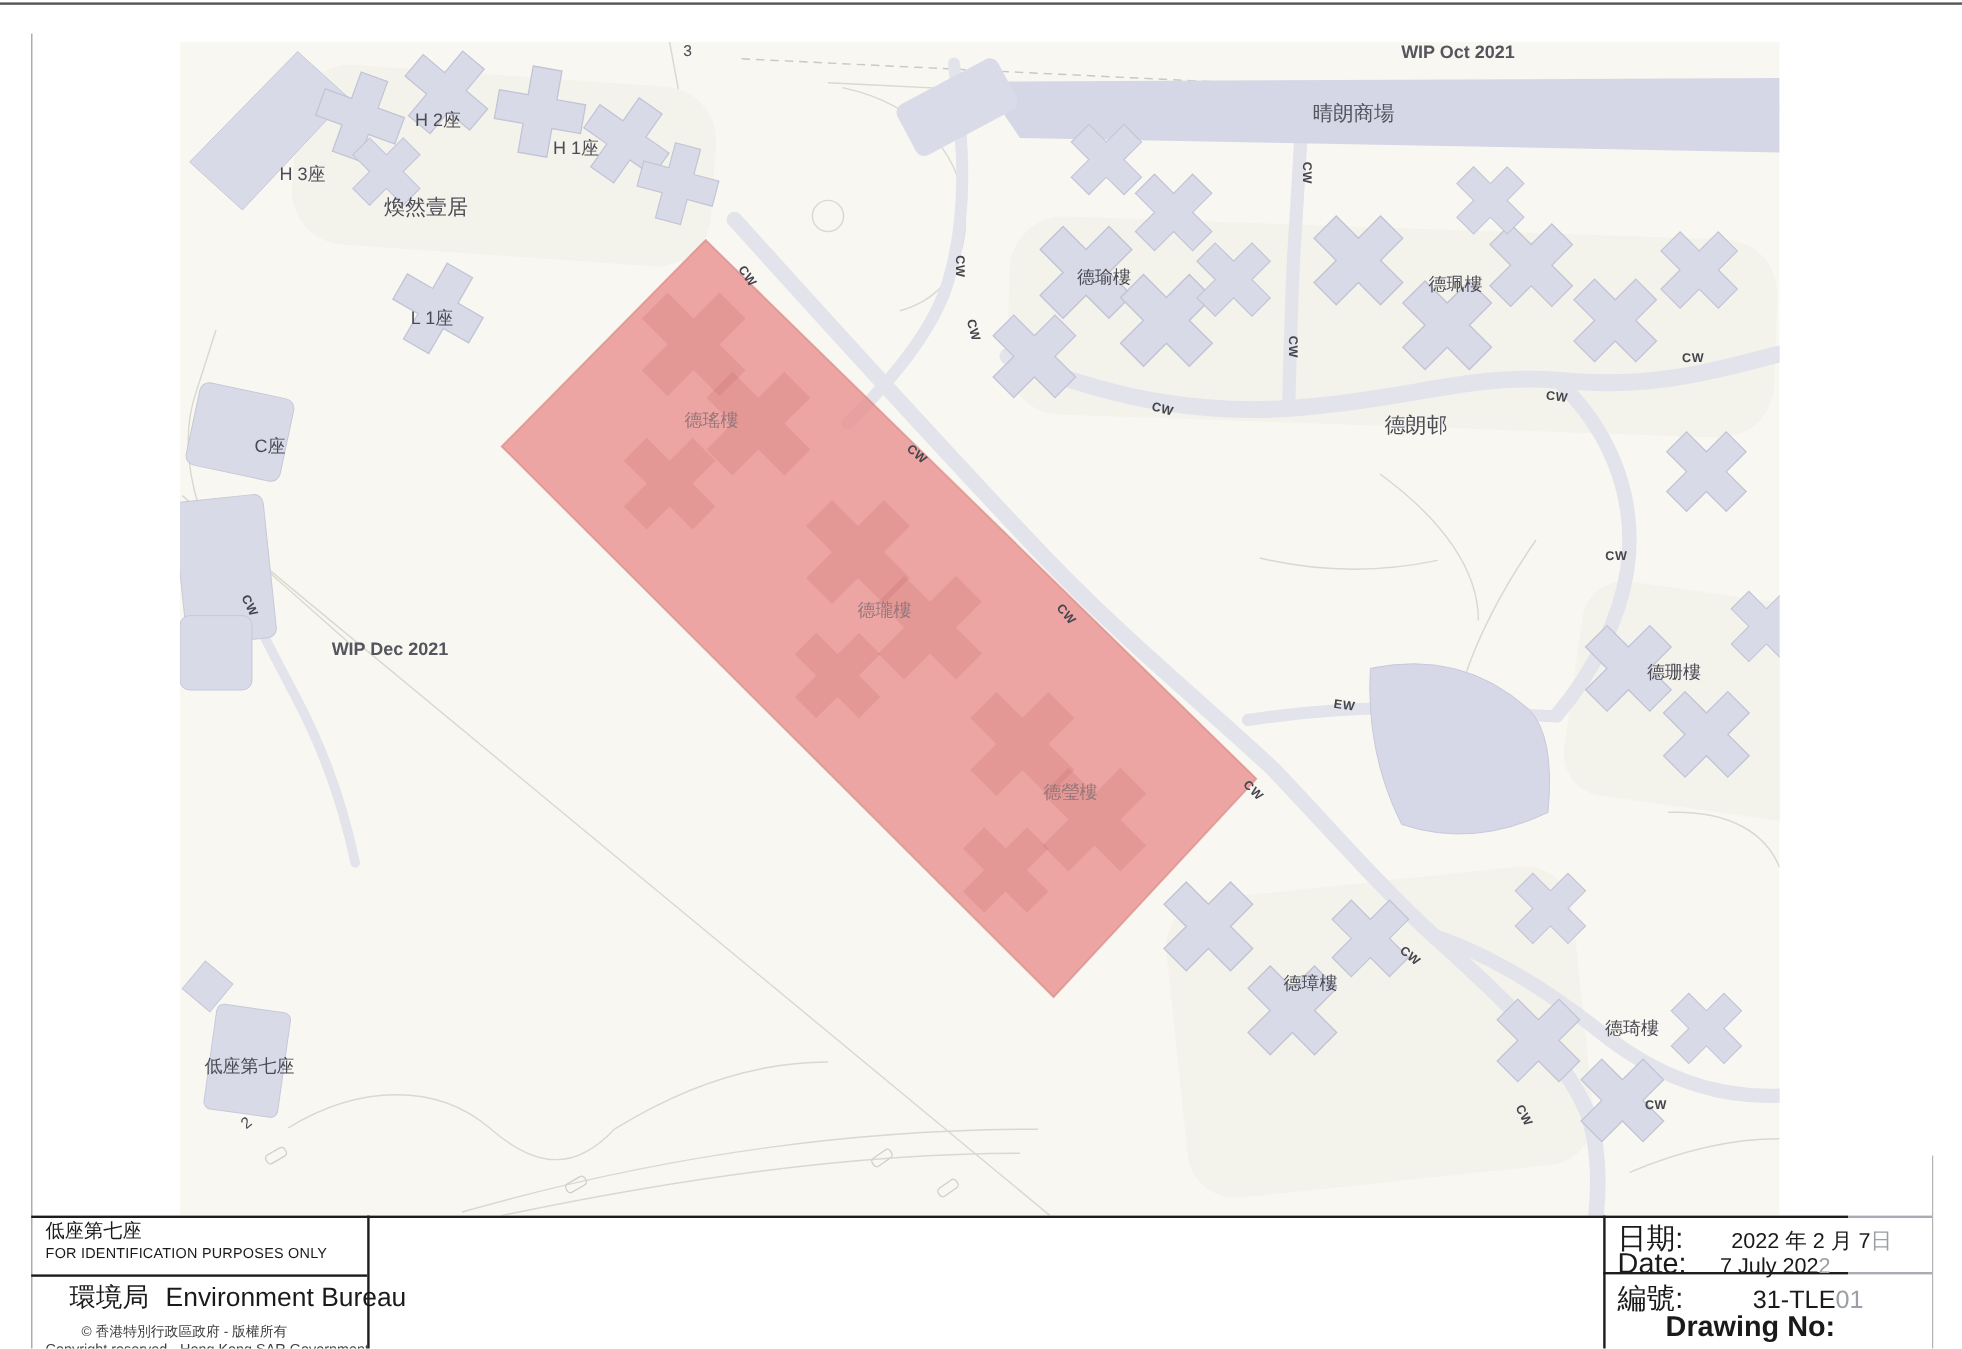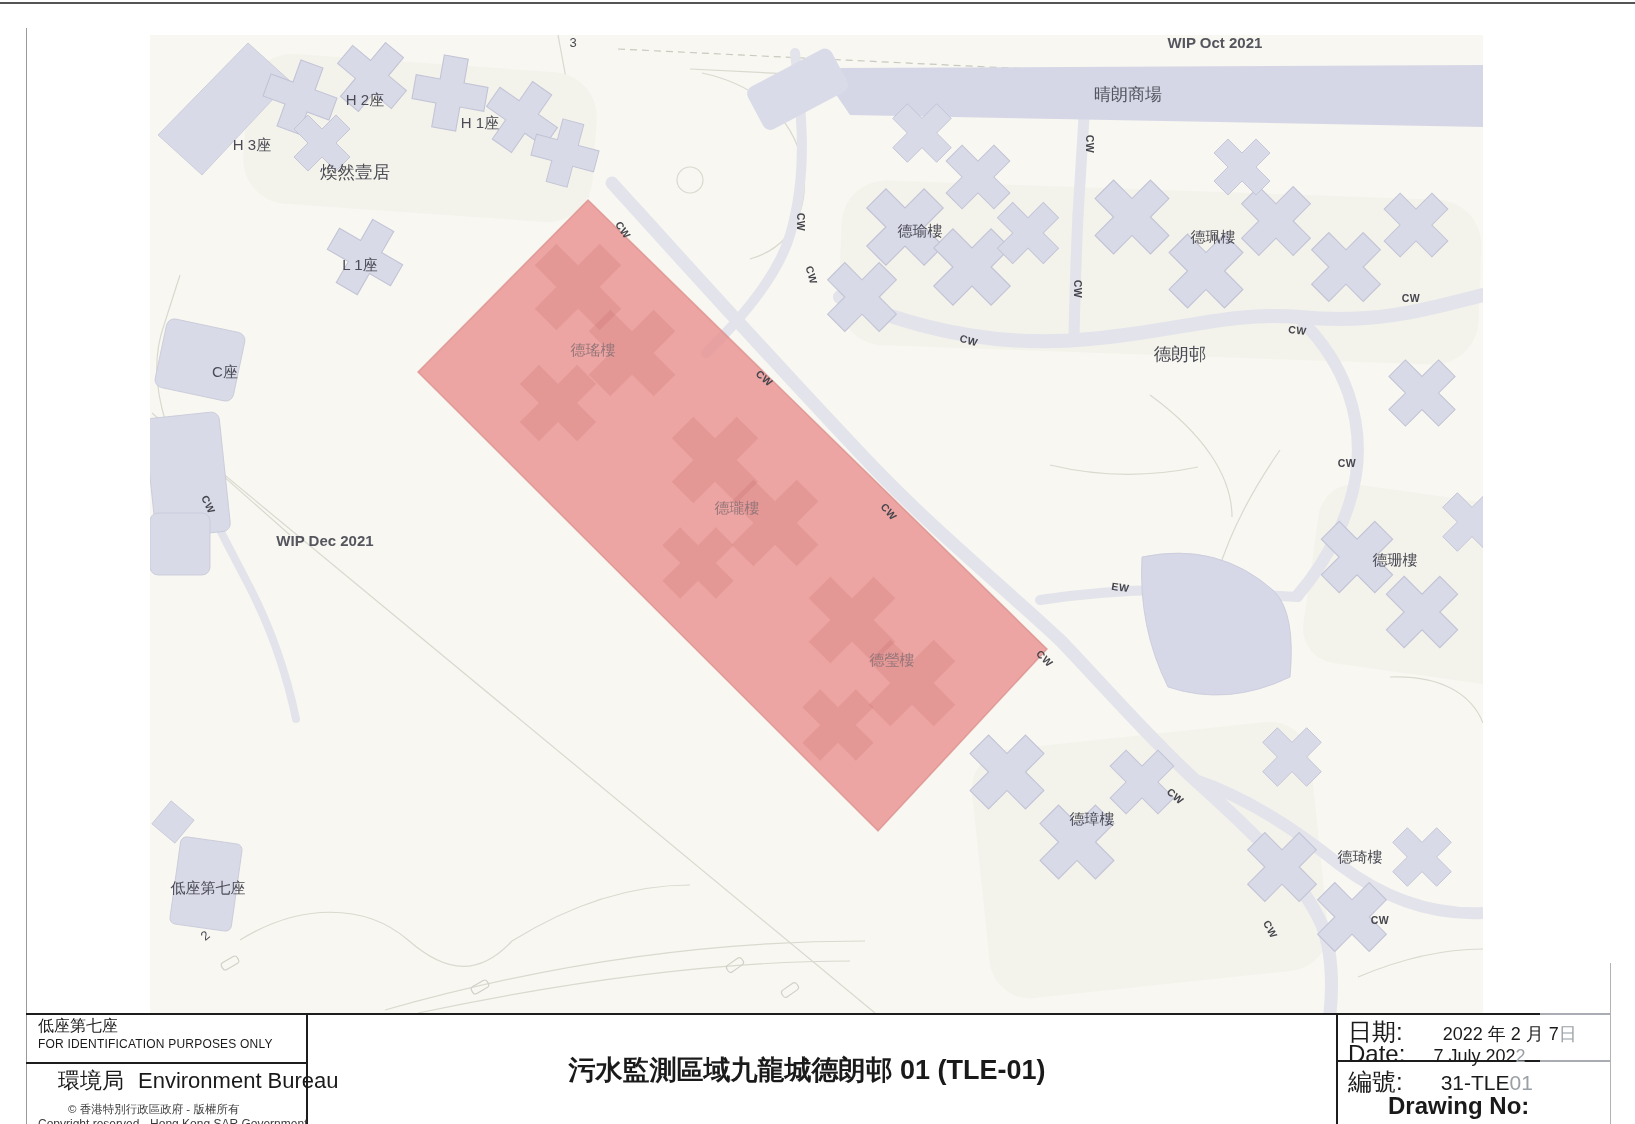--- a/index.html
+++ b/index.html
@@ -25,21 +25,21 @@
   #copy-en{left:38px;top:1117px;font-size:12px;color:#3c3c3c;}
   #main-title{left:307px;top:1052px;width:1000px;text-align:center;font-size:27px;font-weight:bold;}
   .rb-label{font-size:24px;}
   .rb-value{font-size:18px;}
   .ovf{color:#9aa0a5;}
   #row-date-zh{left:1348px;top:1016px;}
   #row-date-zh .val{margin-left:40px;}
   #row-date-en{left:1348px;top:1040px;}
   #row-date-en .val{margin-left:28px;}
   #row-no-zh{left:1348px;top:1066px;}
-  #row-no-zh .val{margin-left:38px;font-size:21px;}
+  #row-no-zh .val{margin-left:58px;font-size:21px;}
   #row-no-en{left:1388px;top:1092px;font-weight:bold;}
   
   svg text{font-family:"Liberation Sans","DejaVu Sans",sans-serif;fill:#4b4b55;}
   .lbl{font-size:15px;}
   .lbl-big{font-size:17.5px;}
   .lbl-wip{font-size:15px;font-weight:600;fill:#55555e;}
   .lbl-mall{font-size:17px;fill:#54555f;}
   .lbl-red{fill:#96767a;}
   .lbl-cw{font-size:10.5px;font-weight:600;fill:#45454d;letter-spacing:.5px;}
   .lbl-num{font-size:13px;}
@@ -232,21 +232,20 @@
   <div class="abs tb-hline-faded" style="left:1540px;top:1060px;width:70px;"></div>
 
   <div class="abs tb-text" id="id-zh">低座第七座</div>
   <div class="abs tb-text" id="id-en">FOR IDENTIFICATION PURPOSES ONLY</div>
   <div class="abs tb-text" id="bureau">
     <span>環境局</span><span class="en">Environment Bureau</span>
   </div>
   <div class="abs tb-text" id="copy-zh">© 香港特別行政區政府 - 版權所有</div>
   <div class="abs tb-text" id="copy-en">Copyright reserved - Hong Kong SAR Government</div>
 
-  <div class="abs tb-text" id="main-title">污水監測區域九龍城德朗邨 01 (TLE-01)</div>
 
   <div class="abs tb-text" id="row-date-zh">
     <span class="rb-label">日期:</span><span class="rb-value val"><span>2022 年 2 月 7</span><span class="ovf">日</span></span>
   </div>
   <div class="abs tb-text" id="row-date-en">
     <span class="rb-label">Date:</span><span class="rb-value val"><span>7 July 202</span><span class="ovf">2</span></span>
   </div>
   <div class="abs tb-text" id="row-no-zh">
     <span class="rb-label">編號:</span><span class="rb-value val"><span>31-TLE</span><span class="ovf">01</span></span>
   </div>

